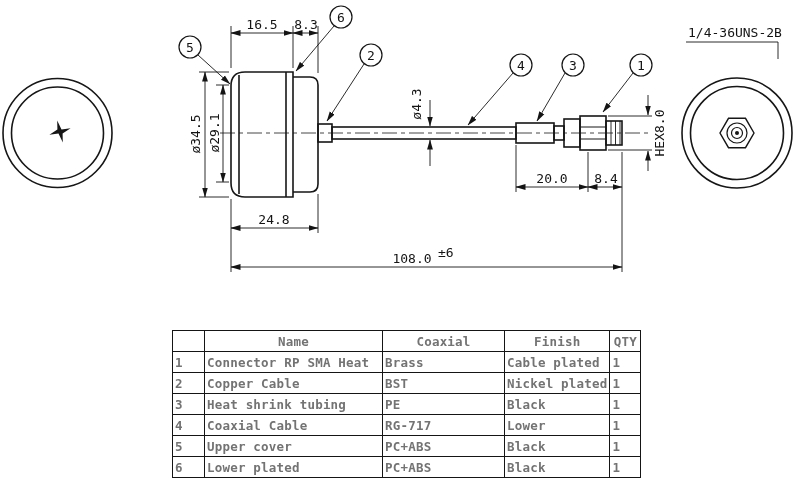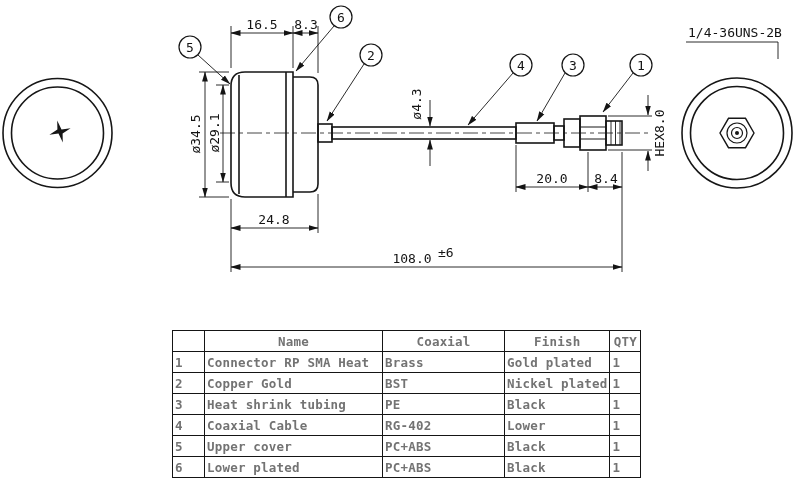--- a/index.html
+++ b/index.html
@@ -203,41 +203,41 @@
         <th>Coaxial</th>
         <th>Finish</th>
         <th>QTY</th>
       </tr>
     </thead>
     <tbody>
       <tr>
         <td>1</td>
         <td>Connector RP SMA Heat</td>
         <td>Brass</td>
-        <td>Gold plated</td>
+        <td>Cable plated</td>
         <td>1</td>
       </tr>
       <tr>
         <td>2</td>
-        <td>Copper Gold</td>
+        <td>Copper Cable</td>
         <td>BST</td>
         <td>Nickel plated</td>
         <td>1</td>
       </tr>
       <tr>
         <td>3</td>
         <td>Heat shrink tubing</td>
         <td>PE</td>
         <td>Black</td>
         <td>1</td>
       </tr>
       <tr>
         <td>4</td>
         <td>Coaxial Cable</td>
-        <td>RG-402</td>
+        <td>RG-717</td>
         <td>Lower</td>
         <td>1</td>
       </tr>
       <tr>
         <td>5</td>
         <td>Upper cover</td>
         <td>PC+ABS</td>
         <td>Black</td>
         <td>1</td>
       </tr>

